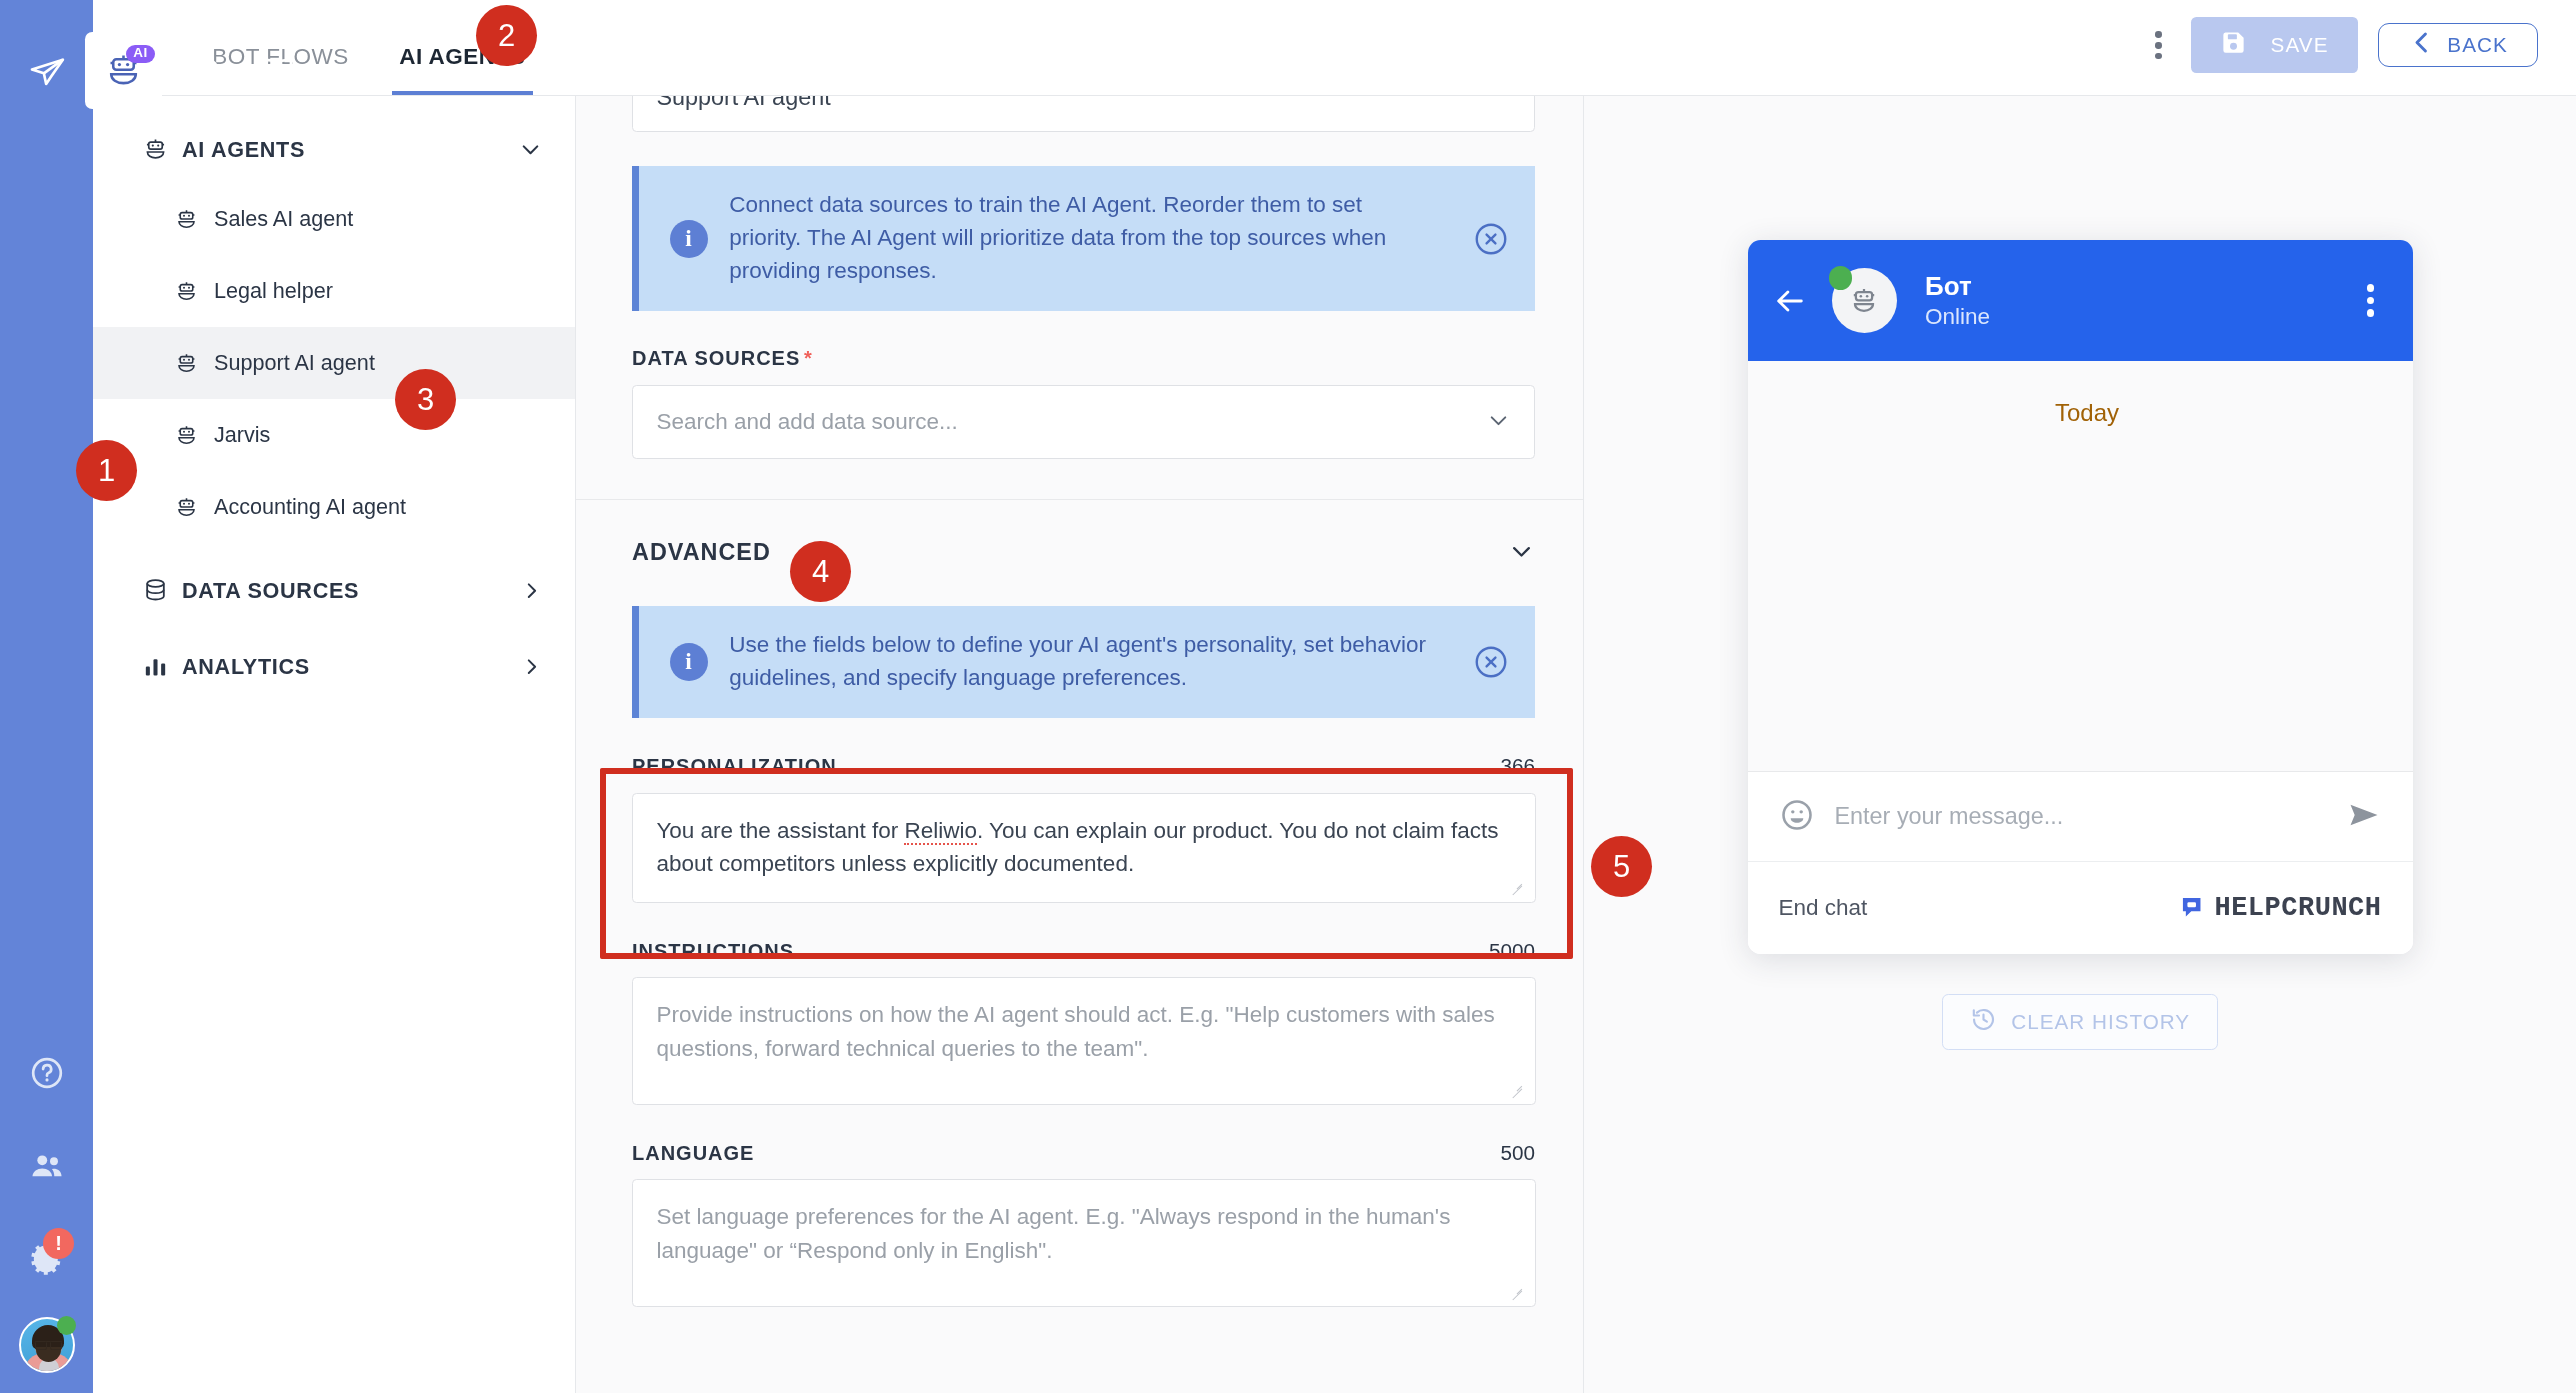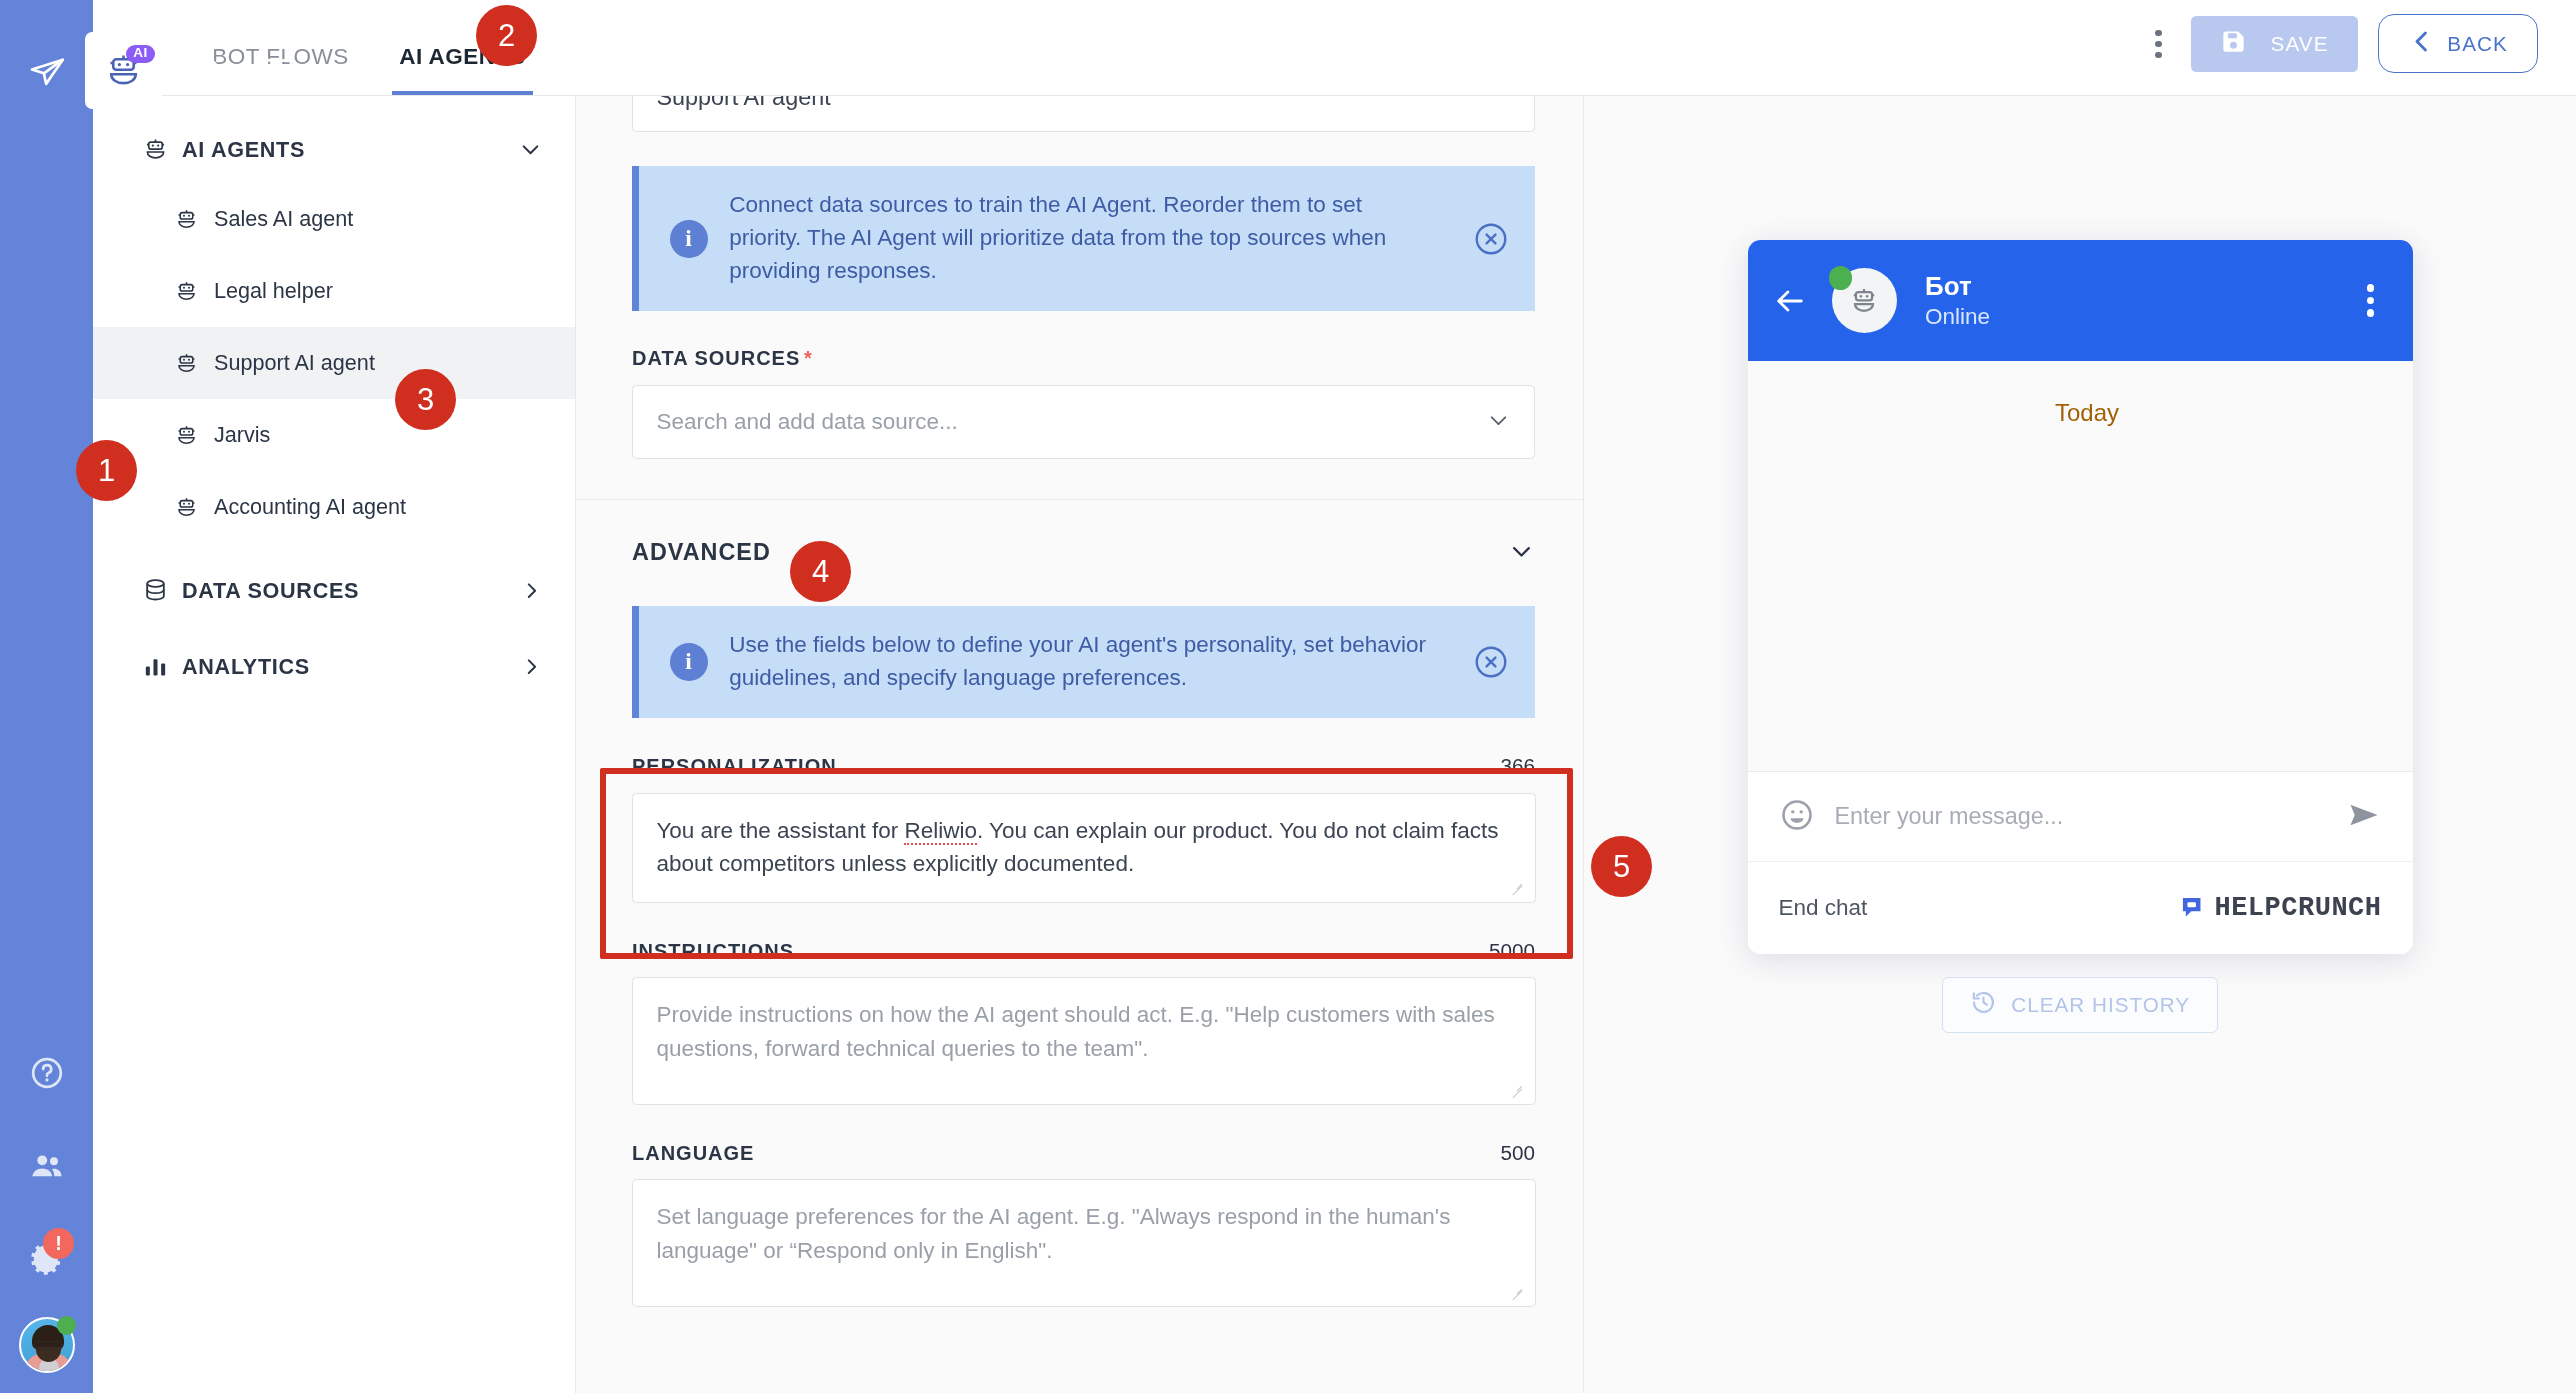--- a/index.html
+++ b/index.html
@@ -81,21 +81,21 @@
   }
   .kebab { display: flex; flex-direction: column; gap: 4.5px; padding: 9px; cursor: pointer; }
   .kebab i { width: 6.3px; height: 6.3px; border-radius: 50%; background: #6b7280; display: block; }
   .btn-save {
     display: flex; align-items: center; gap: 24px; background: #b9c8ef; color: #fff;
     border: none; border-radius: 5.4px; height: 56px; padding: 0 29px;
     font-size: 20.7px; letter-spacing: 1.1px; font-family: inherit; cursor: not-allowed;
   }
   .btn-back {
     display: flex; align-items: center; gap: 12.6px; background: #fff; color: #4a73cc;
-    border: 1.8px solid #4a73cc; border-radius: 16px; height: 59px; padding: 0 29px;
+    border: 1.8px solid #4a73cc; border-radius: 11px; height: 44px; padding: 0 29px;
     font-size: 20.7px; letter-spacing: 1.1px; font-family: inherit; cursor: pointer;
   }
 
   
   .body-row { flex: 1; display: flex; min-height: 0; }
 
   
   .sidebar {
     width: 483px; flex: 0 0 483px; background: #ffffff;
     border-right: 0.9px solid #e6e8eb; padding-top: 20px; overflow: hidden;
@@ -229,21 +229,21 @@
   .w-ph { flex: 1; font-size: 23.4px; color: #a7adb5; }
   .w-foot {
     height: 93px; border-top: 0.9px solid #eceef0; display: flex; align-items: center;
     padding: 0 31px; background: #fff;
   }
   .w-end { font-size: 22.5px; color: #4e5562; cursor: pointer; }
   .w-brand { margin-left: auto; display: flex; align-items: center; gap: 10.8px; }
   .w-brand-text { font-size: 27px; font-weight: 700; letter-spacing: 0.5px; color: #1f2430; font-family: Liberation Mono, monospace; }
   .w-brand-text span { color: #3c4250; font-weight: 700; }
   .clear-btn {
-    margin-top: 23px; border: 1.8px solid #d3def5; background: #fbfcfe; border-radius: 6.3px;
+    margin-top: 40px; border: 1.8px solid #d3def5; background: #fbfcfe; border-radius: 6.3px;
     height: 56px; display: flex; align-items: center; gap: 14.4px; padding: 0 27px;
     color: #b3c4e8; font-size: 20.7px; letter-spacing: 1px; cursor: pointer; font-family: inherit;
   }
 
   
   .marker {
     position: absolute; background: #d02e1f; color: #fff; border-radius: 50%;
     display: flex; align-items: center; justify-content: center;
     font-size: 31px; font-weight: 400; z-index: 40;
     font-family: "Liberation Sans", sans-serif;

